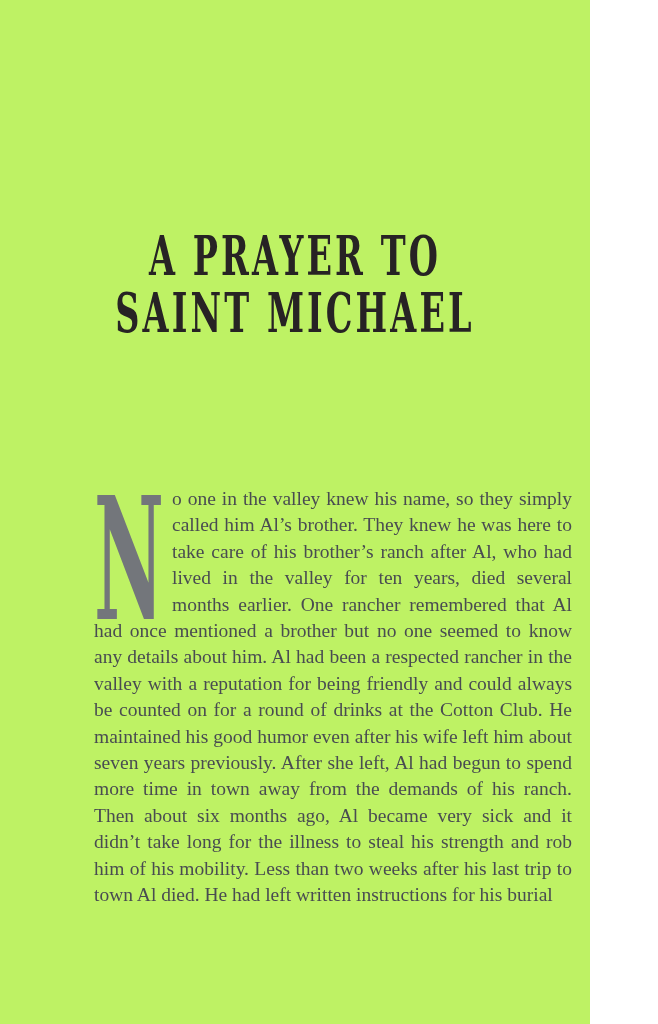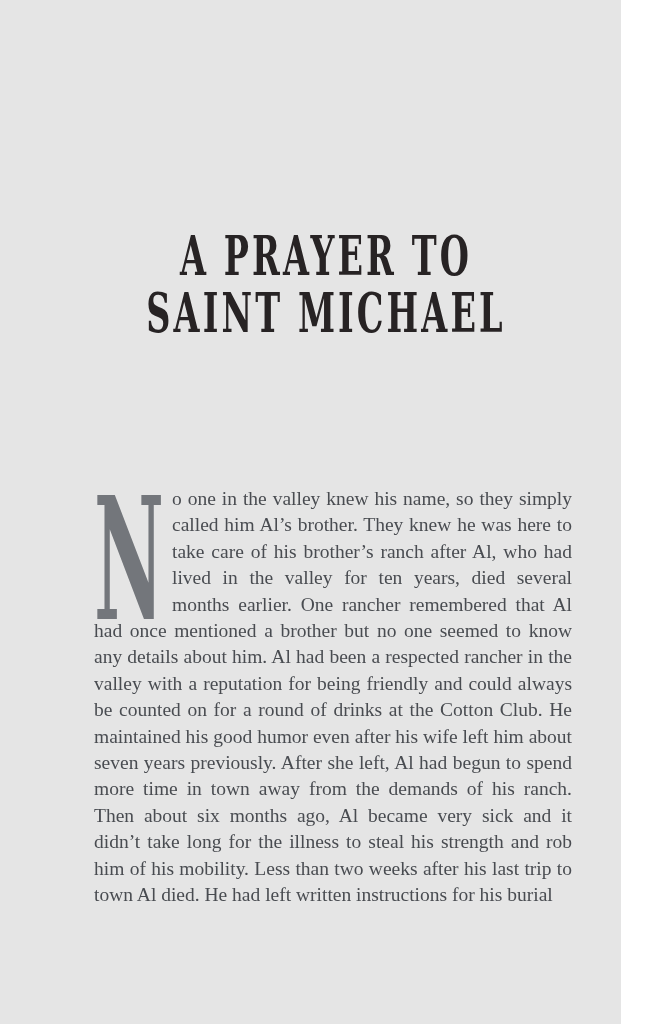--- a/index.html
+++ b/index.html
@@ -4,24 +4,23 @@
 <style>
   html, body {
     margin: 0;
     padding: 0;
     background: #ffffff;
   }
   .book-page {
     position: relative;
     width: 590px;
     height: 1024px;
-    background: #e5e5e5;
+    background: #bef264;
     overflow: hidden;
     font-family: "Liberation Serif", serif;
-    padding-left: 31px;
   }
   .chapter-title {
     margin: 0;
     padding-top: 228px;
     text-align: center;
     color: #272324;
     font-family: "DejaVu Serif", serif;
     font-weight: 700;
   }
   .title-line {

